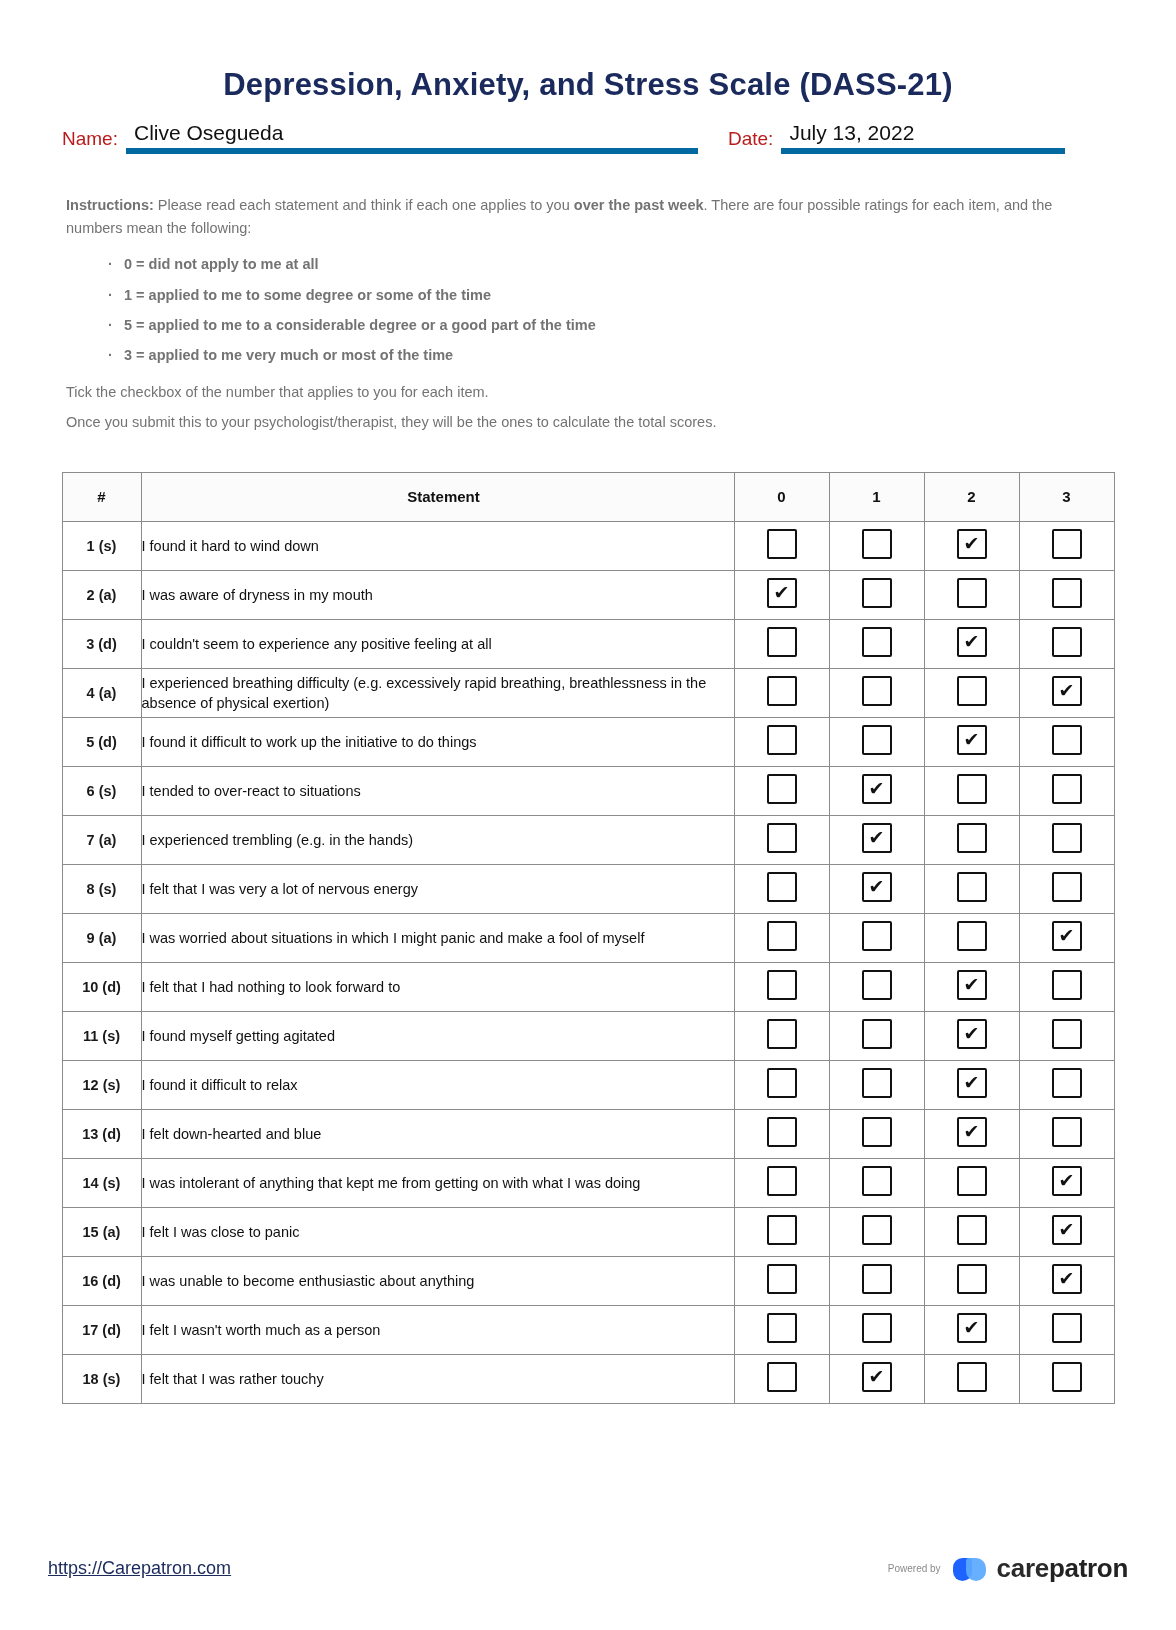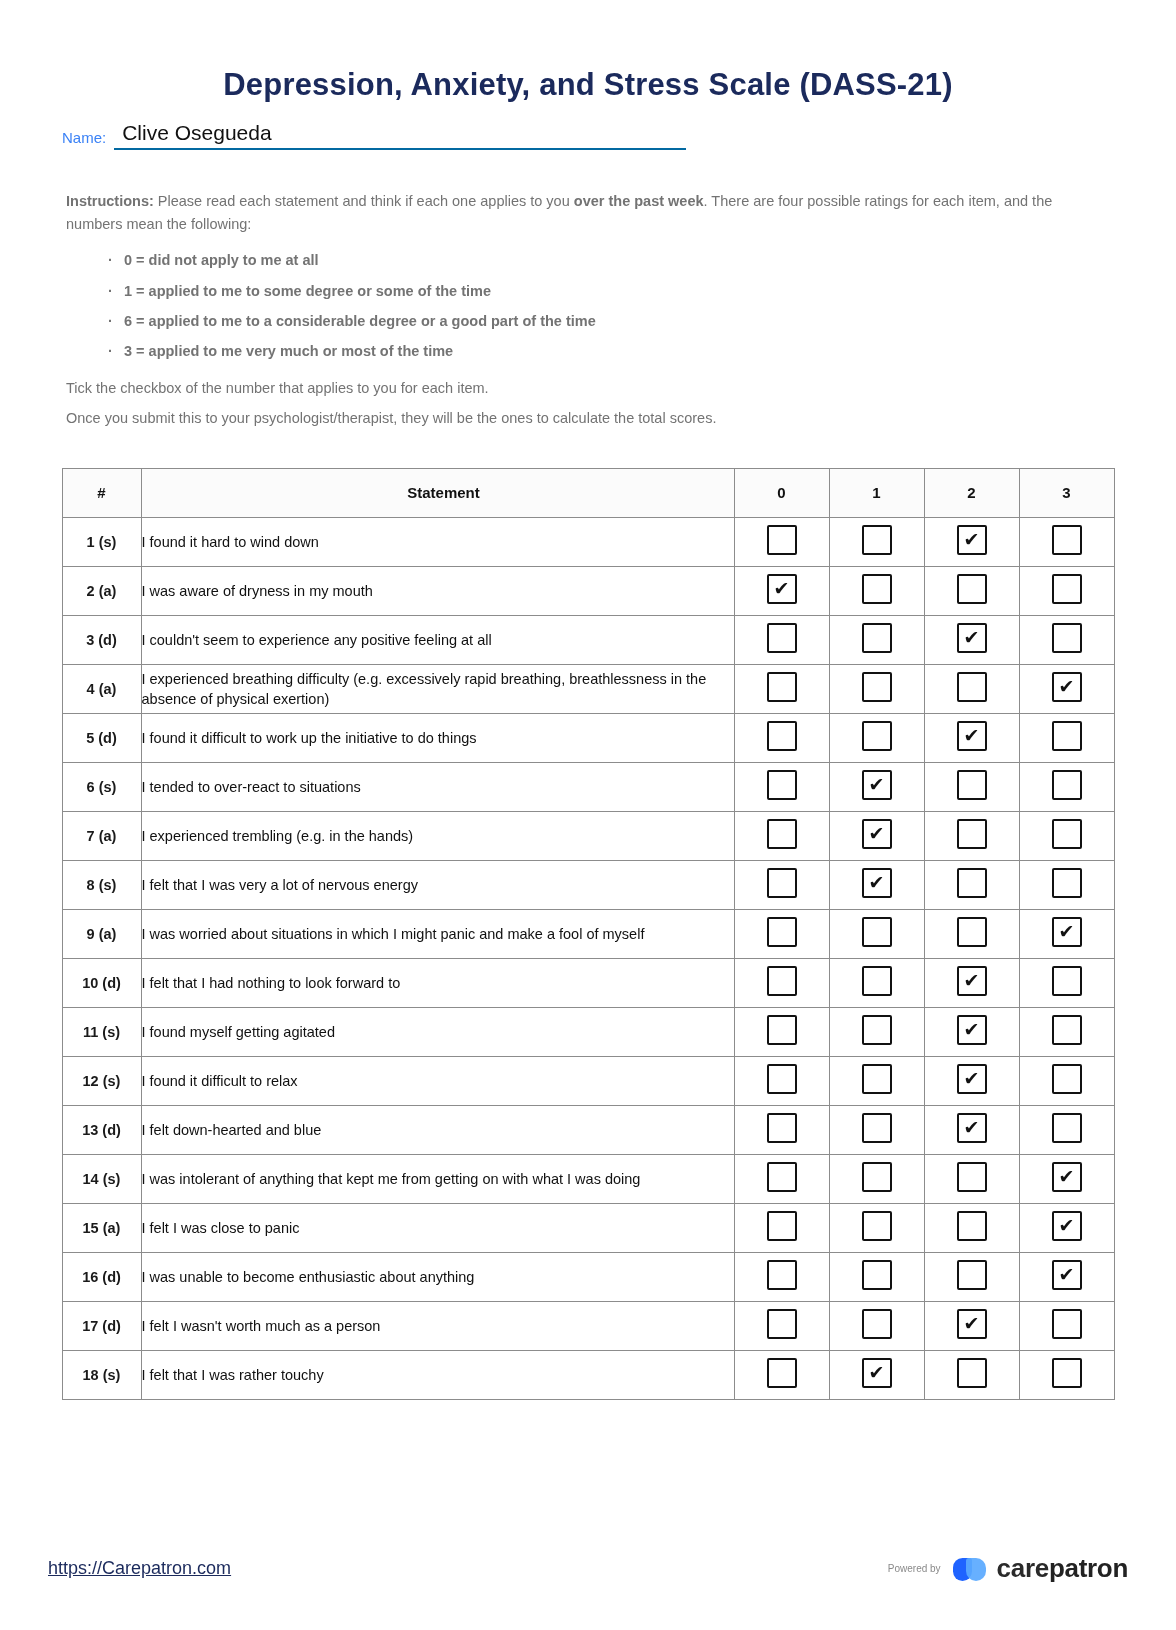--- a/index.html
+++ b/index.html
@@ -35,30 +35,30 @@
     align-items: flex-end;
     gap: 30px;
     padding: 0 14px 0 14px;
     margin-bottom: 40px;
   }
   .field {
     display: flex;
     align-items: flex-end;
   }
   .field-label {
-    font-size: 15px;
-    color: #3b82f6;
+    font-size: 19px;
+    color: #b91c1c;
     padding-bottom: 4px;
     margin-right: 8px;
     white-space: nowrap;
   }
   .field-value {
     font-size: 21px;
     color: #111;
-    border-bottom: 2px solid #0369a1;
+    border-bottom: 6px solid #0369a1;
     padding: 0 8px 3px 8px;
     line-height: 1.15;
   }
   .field-name .field-value { width: 556px; }
   .field-date .field-value { width: 268px; }
 
   .instructions {
     padding: 0 18px 0 18px;
     font-size: 14.5px;
     line-height: 1.55;
@@ -197,31 +197,35 @@
 
 <div class="page">
 
   <div class="doc-title">Depression, Anxiety, and Stress Scale (DASS-21)</div>
 
   <div class="fields-row">
     <div class="field field-name">
       <span class="field-label">Name:</span>
       <span class="field-value">Clive Osegueda</span>
     </div>
+    <div class="field field-date">
+      <span class="field-label">Date:</span>
+      <span class="field-value">July 13, 2022</span>
+    </div>
   </div>
 
   <div class="instructions">
     <p>
       <b>Instructions:</b><span> Please read each statement and think if each one applies to you </span><b>over the past week</b><span>. There are four possible ratings for each item, and the numbers mean the following:</span>
     </p>
 
     <ul class="bullets">
       <li>0 = did not apply to me at all</li>
       <li>1 = applied to me to some degree or some of the time</li>
-      <li>6 = applied to me to a considerable degree or a good part of the time</li>
+      <li>5 = applied to me to a considerable degree or a good part of the time</li>
       <li>3 = applied to me very much or most of the time</li>
     </ul>
 
     <p class="note">Tick the checkbox of the number that applies to you for each item.</p>
     <p class="note2">Once you submit this to your psychologist/therapist, they will be the ones to calculate the total scores.</p>
   </div>
 
   <table class="dass">
     <thead>
       <tr>

